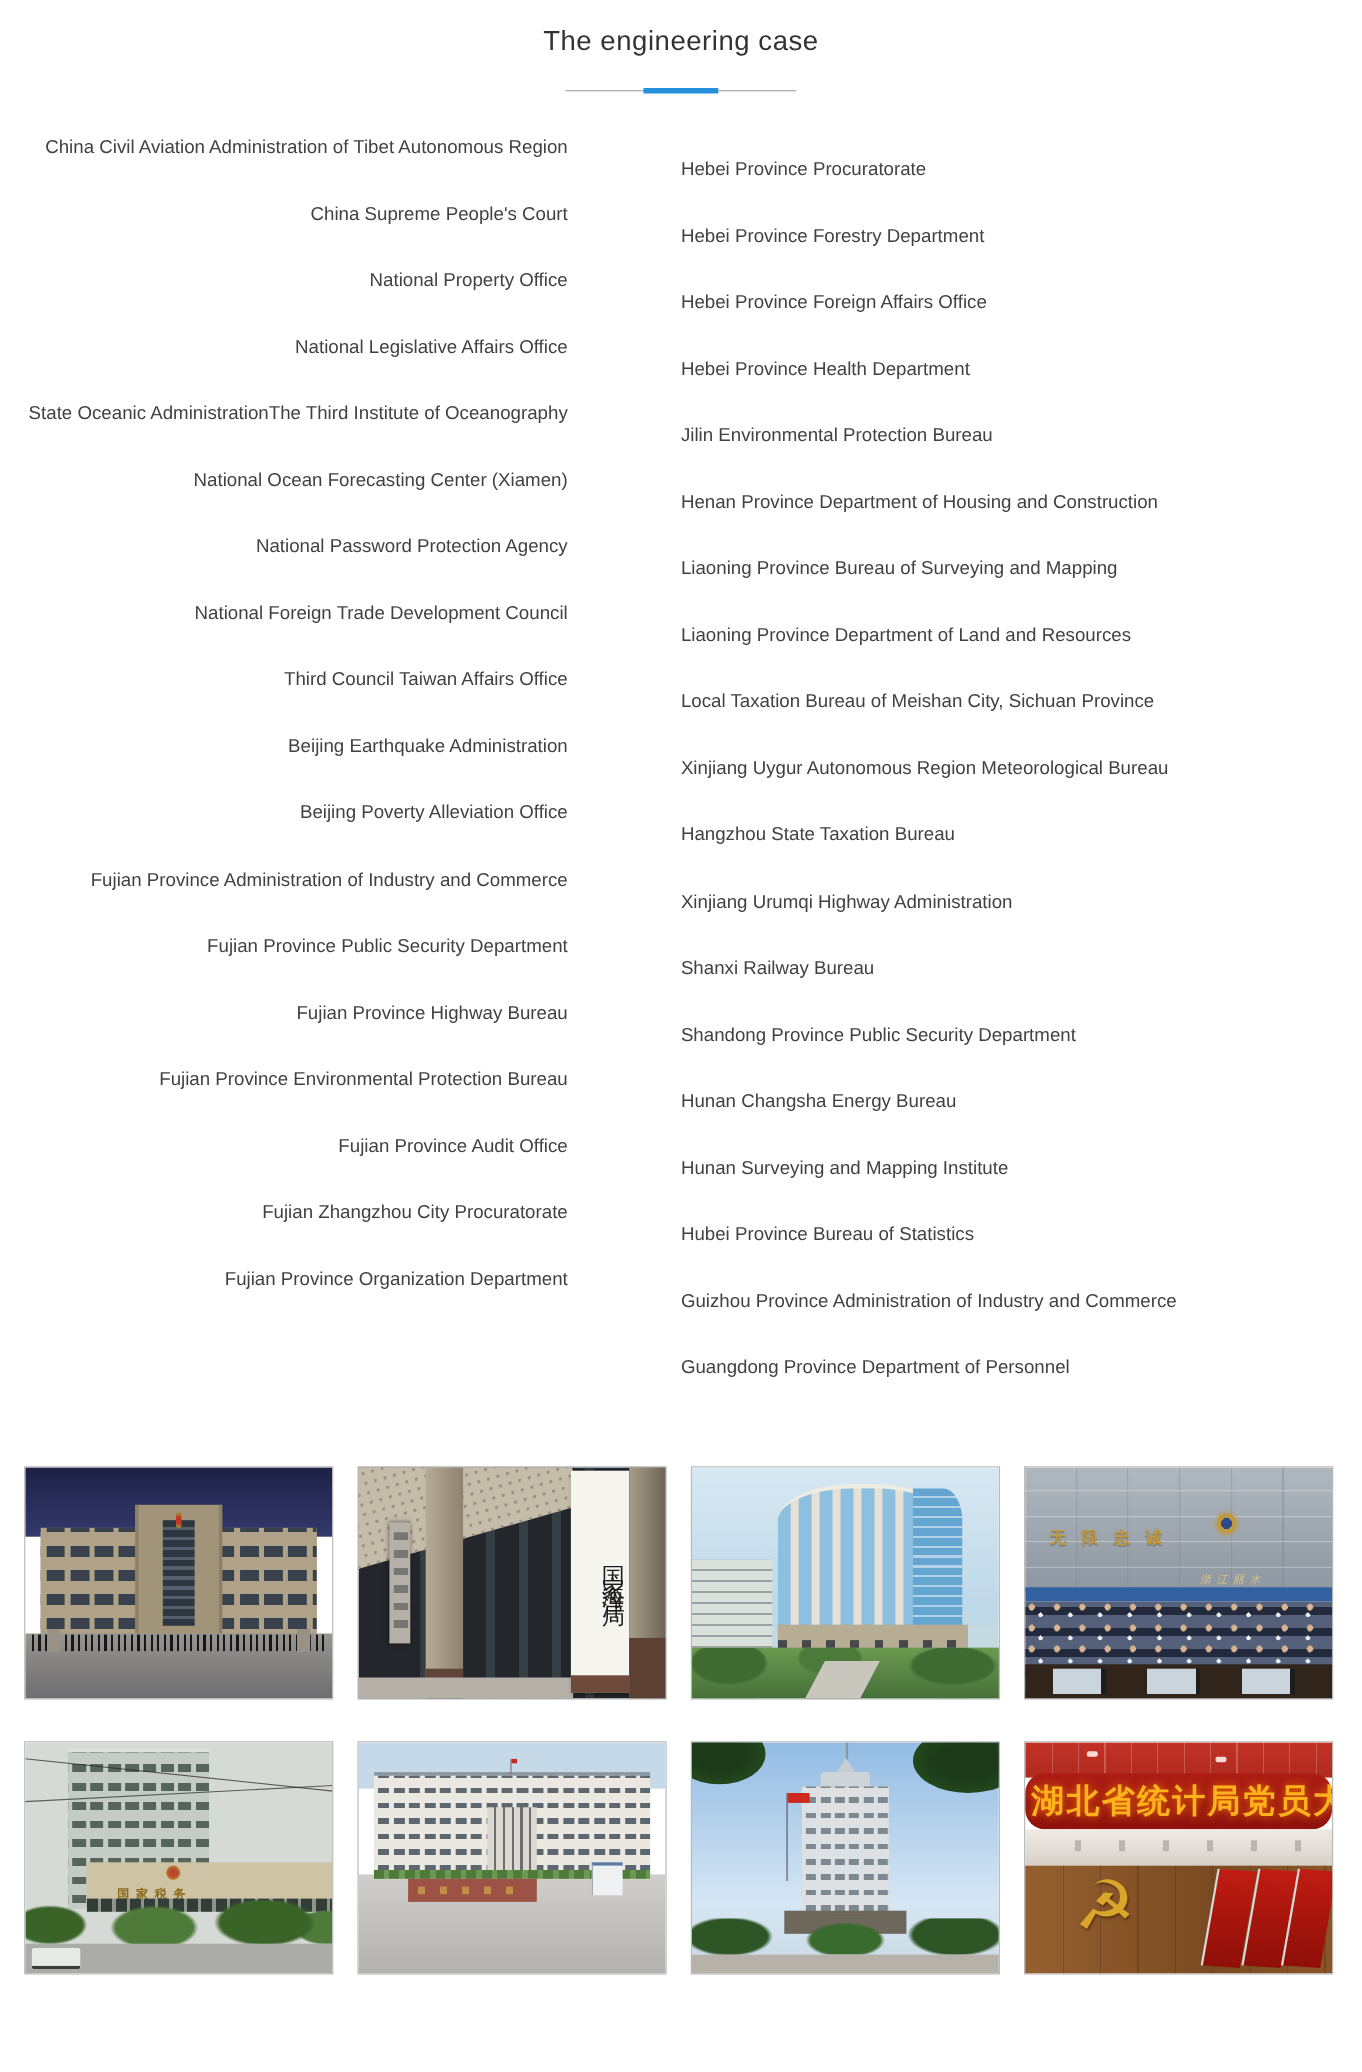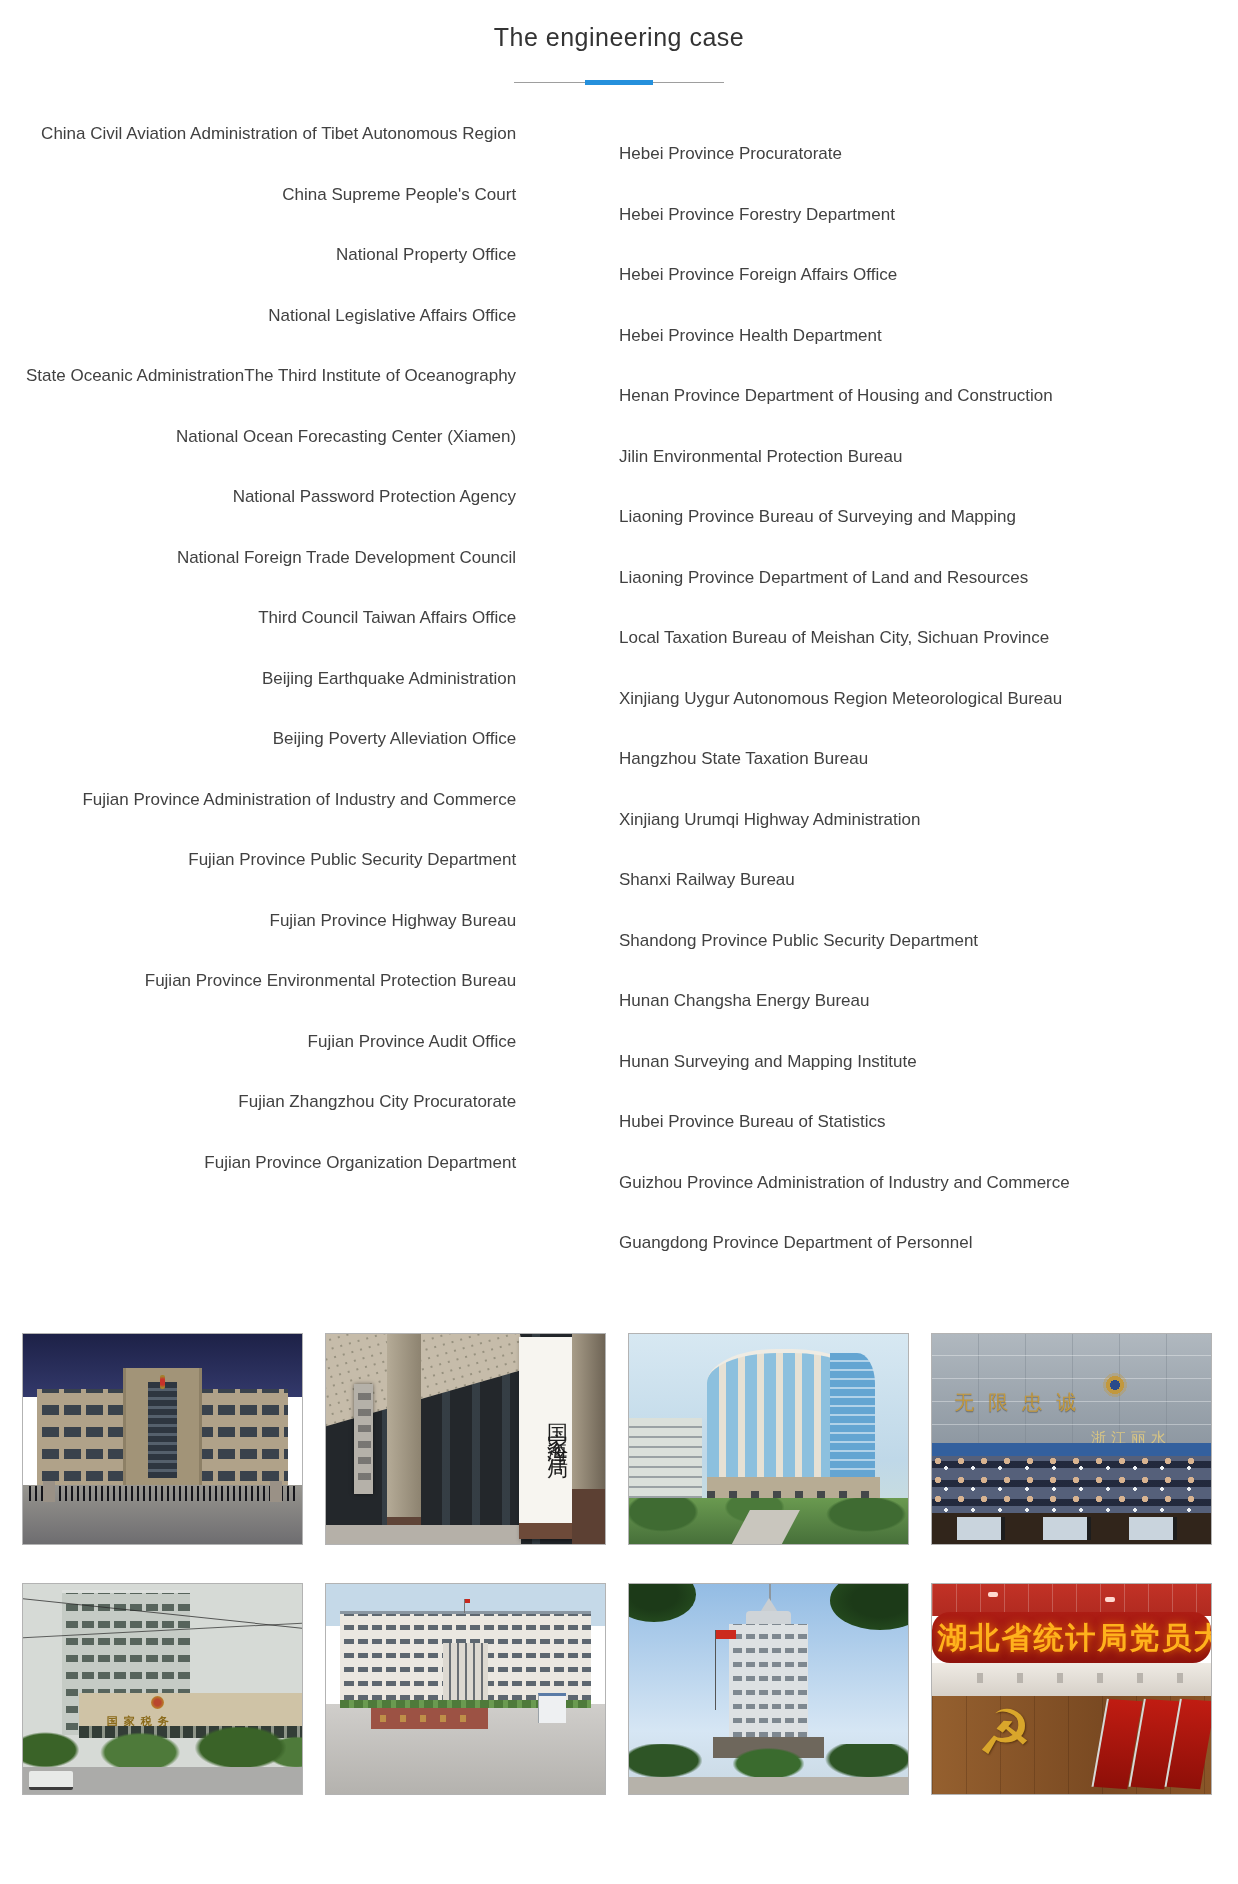--- a/index.html
+++ b/index.html
@@ -75,25 +75,25 @@
      radial-gradient(ellipse 36px 20px at 12% 30%,#3f6b32 90%,transparent),
      radial-gradient(ellipse 30px 16px at 45% 20%,#4b7a3a 90%,transparent),
      radial-gradient(ellipse 40px 18px at 85% 35%,#3f6b32 90%,transparent),
      linear-gradient(#6a9a50,#47703a);}
   .p3-path{left:40%;bottom:0;width:18%;height:16%;background:#c9c6be;transform:skewX(-28deg);}
   
   .p4-wall{left:0;top:0;width:100%;height:54%;background-image:
      repeating-linear-gradient(0deg,transparent 0 22px,rgba(255,255,255,.35) 22px 23px),
      repeating-linear-gradient(90deg,transparent 0 46px,rgba(120,130,140,.4) 46px 47px),
      linear-gradient(#b0b8bf,#8d97a1);}
-  .p4-goldtext{left:8%;top:26%;font-size:20px;font-weight:normal;letter-spacing:14px;color:#c2983d;
+  .p4-goldtext{left:8%;top:26%;font-size:15px;font-weight:bold;letter-spacing:14px;color:#c2983d;
      text-shadow:0 1px 1px rgba(0,0,0,.35);white-space:nowrap;}
   .p4-emblem{left:61%;top:18%;width:26px;height:26px;border-radius:50%;
      background:radial-gradient(circle,#2a4a8a 0 5px,#c2983d 5px 9px,rgba(194,152,61,.35) 9px 12px,transparent 12px);}
-  .p4-subtext{left:57%;top:45%;font-size:15px;letter-spacing:5px;color:#d8c583;white-space:nowrap;}
+  .p4-subtext{left:57%;top:45%;font-size:10px;letter-spacing:5px;color:#d8c583;white-space:nowrap;font-style:italic;}
   .p4-band{left:0;top:52%;width:100%;height:6%;background:#33609e;}
   .p4-crowd{left:0;top:58%;width:100%;height:42%;background-color:#55607a;background-image:
      radial-gradient(circle 3px at 6px 5px,#d9b491 97%,transparent),
      radial-gradient(circle 2px at 14px 12px,#eef2f5 97%,transparent),
      repeating-linear-gradient(0deg,rgba(22,28,46,.8) 0 7px,transparent 7px 19px);
      background-size:23px 19px,27px 21px,auto;}
   .p4-desk{left:0;bottom:0;width:100%;height:15%;background:#31251b;}
   .p4-monitors{left:4%;bottom:2%;width:92%;height:11%;
      background:repeating-linear-gradient(90deg,transparent 0 14px,#c9d4dd 14px 58px,#1d1d1d 58px 62px,transparent 62px 86px);}
   
@@ -192,22 +192,22 @@
   <li>Fujian Province Audit Office</li>
   <li>Fujian Zhangzhou City Procuratorate</li>
   <li>Fujian Province Organization Department</li>
 </ul>
 
 <ul class="case-list right">
   <li>Hebei Province Procuratorate</li>
   <li>Hebei Province Forestry Department</li>
   <li>Hebei Province Foreign Affairs Office</li>
   <li>Hebei Province Health Department</li>
+  <li>Jilin Environmental Protection Bureau</li>
   <li>Henan Province Department of Housing and Construction</li>
-  <li>Jilin Environmental Protection Bureau</li>
   <li>Liaoning Province Bureau of Surveying and Mapping</li>
   <li>Liaoning Province Department of Land and Resources</li>
   <li>Local Taxation Bureau of Meishan City, Sichuan Province</li>
   <li>Xinjiang Uygur Autonomous Region Meteorological Bureau</li>
   <li>Hangzhou State Taxation Bureau</li>
   <li>Xinjiang Urumqi Highway Administration</li>
   <li>Shanxi Railway Bureau</li>
   <li>Shandong Province Public Security Department</li>
   <li>Hunan Changsha Energy Bureau</li>
   <li>Hunan Surveying and Mapping Institute</li>

